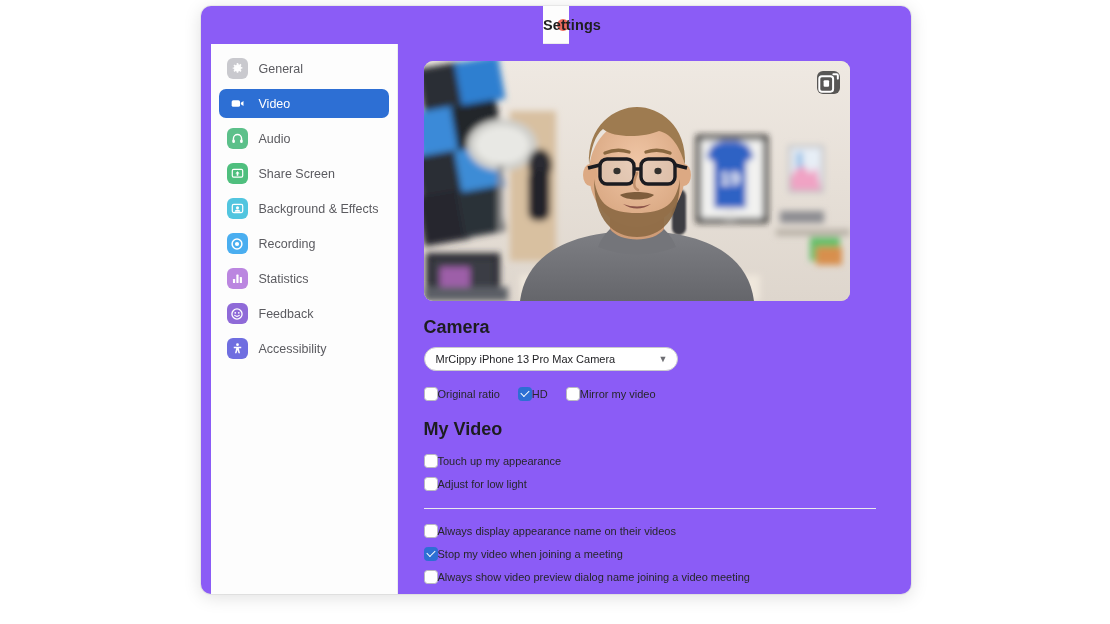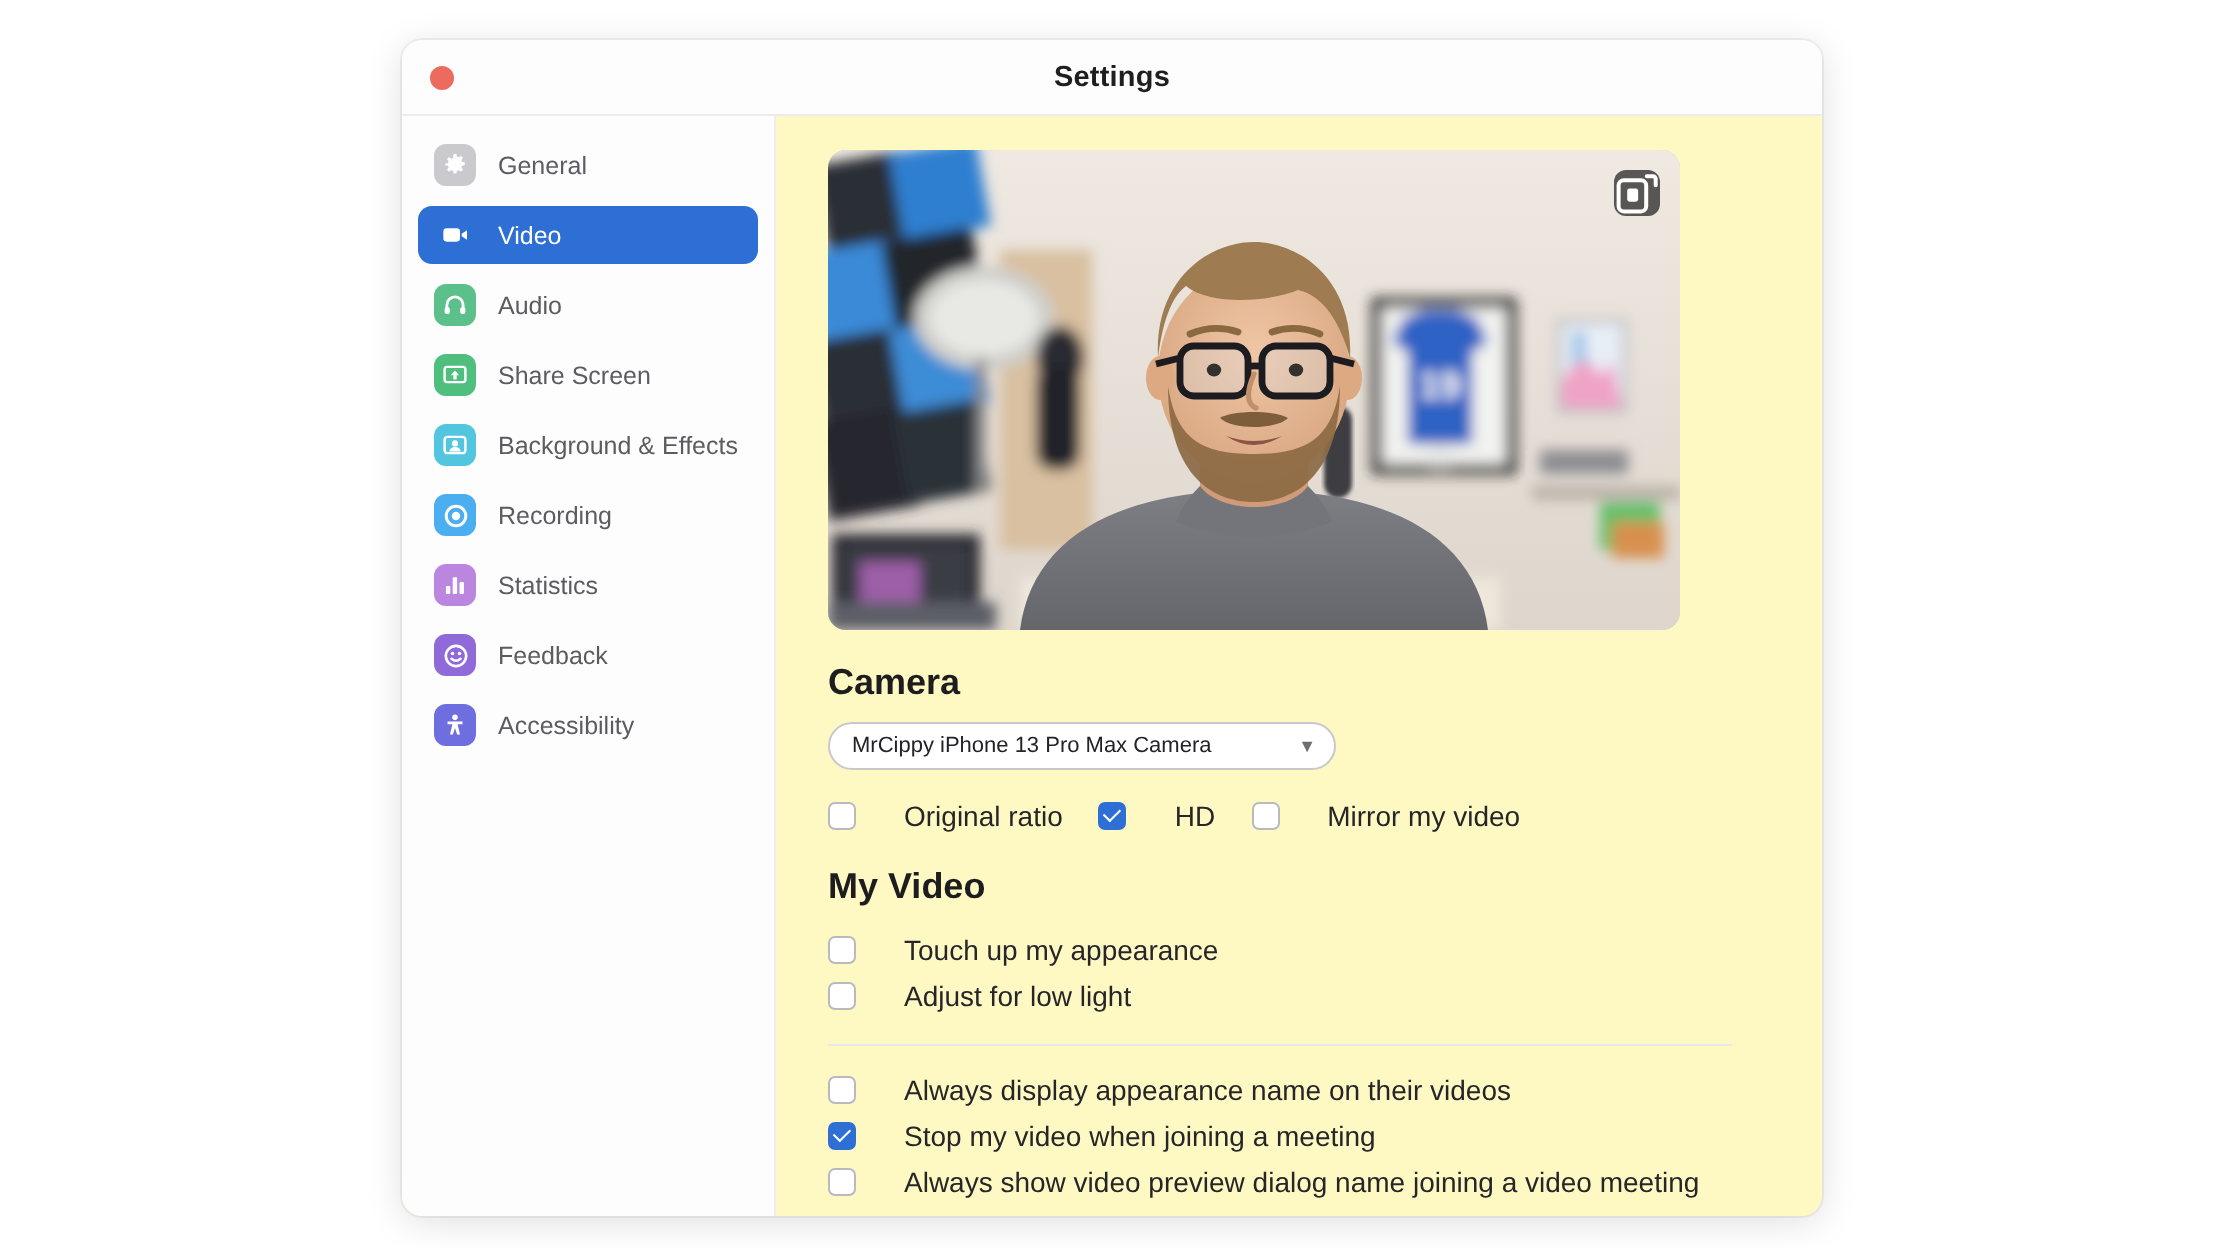--- a/index.html
+++ b/index.html
@@ -10,29 +10,30 @@
     background: #ffffff;
     font-family: "Liberation Sans", sans-serif;
     overflow: hidden;
     position: relative;
   }
 
   
   #settings-window {
     position: absolute;
     left: 201px;
-    top: 20px;
+    top: 6px;
     width: 710px;
     height: 588px;
-    background: #fef9c3;
+    background: #8b5cf6;
     border-radius: 10px;
     box-shadow: 0 3px 18px rgba(0,0,0,0.13), 0 0 0 1px rgba(0,0,0,0.05);
     overflow: hidden;
     display: flex;
     flex-direction: column;
+    align-items: center;
   }
 
   
   #titlebar {
     height: 38px;
     min-height: 38px;
     background: #fdfdfd;
     border-bottom: 1px solid #ececec;
     display: flex;
     align-items: center;
@@ -186,23 +187,23 @@
     border-color: #2d6fd4;
   }
   .cb-box.checked::after {
     content: "";
     width: 7px; height: 3.5px;
     border-left: 1.8px solid #fff;
     border-bottom: 1.8px solid #fff;
     transform: rotate(-45deg) translate(0.5px, -0.8px);
   }
   .cb-label {
-    font-size: 14px;
+    font-size: 11px;
     color: #26262a;
-    margin-left: 24px;
+    margin-left: 0;
     white-space: nowrap;
   }
 
   .divider {
     height: 1px;
     background: #e9e9ec;
     margin: 13px 0 10px 0;
     width: 452px;
   }
 </style>

